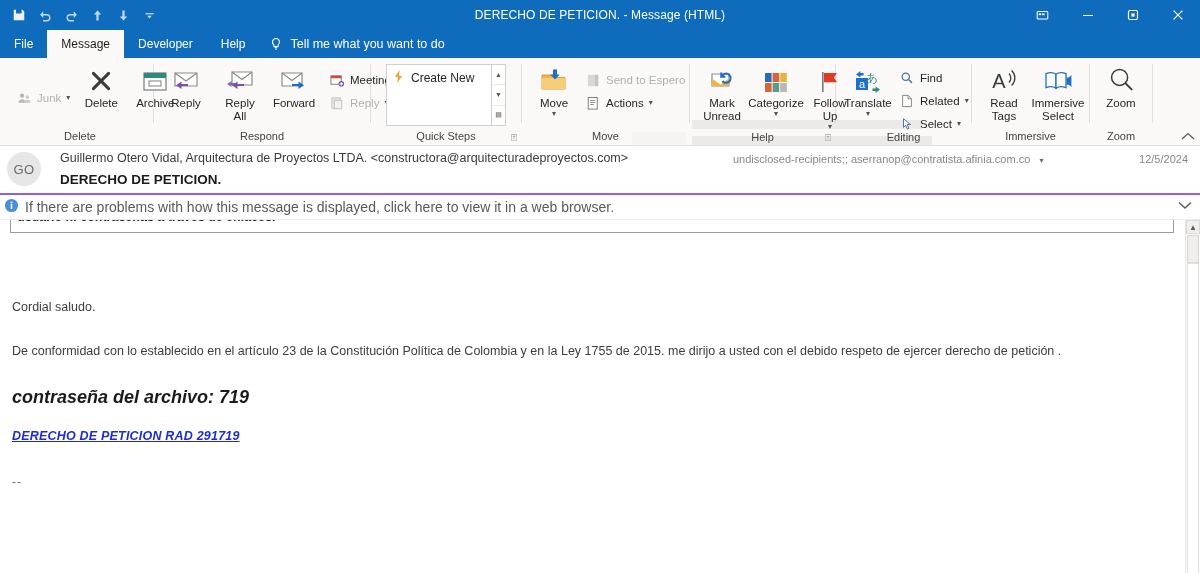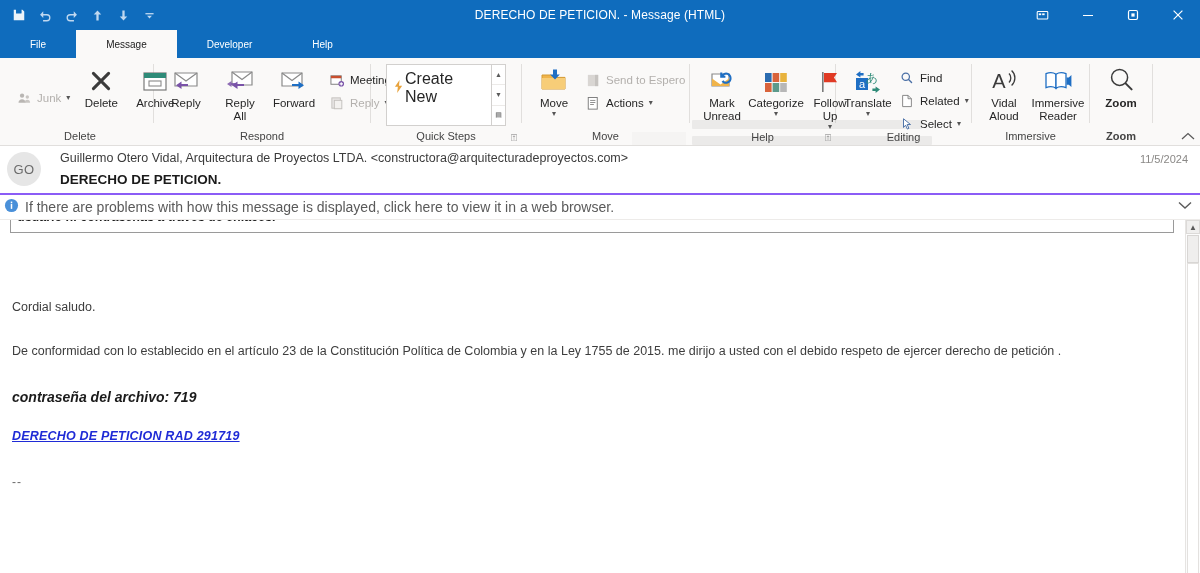--- a/index.html
+++ b/index.html
@@ -30,22 +30,22 @@
   .wincontrols{position:absolute;right:0;top:0;height:30px;display:flex;align-items:center;}
   .wc{width:45px;height:30px;display:flex;align-items:center;justify-content:center;color:#fff;}
   .wc svg{display:block;}
 
   
   .tabbar{
     height:28px;background:#0f6cbd;display:flex;align-items:flex-end;
     position:relative;
   }
   .tab{
-    height:28px;padding:0 30px;display:flex;align-items:center;justify-content:center;
-    color:#fff;font-size:10px;white-space:nowrap;
+    height:28px;padding:0 14px;display:flex;align-items:center;justify-content:center;
+    color:#fff;font-size:12px;white-space:nowrap;
   }
   .tab.active{background:#faf9f8;color:#1b1b1b;}
   .tellme{display:flex;align-items:center;gap:7px;color:#fff;padding:0 10px;height:28px;font-size:12.5px;}
   .tellme .bulb{display:flex;align-items:center;}
 
   
   .ribbon{
     position:relative;height:87px;background:#faf9f8;
     border-bottom:1px solid #e1dfdd;display:flex;align-items:stretch;
     overflow:hidden;
@@ -76,21 +76,21 @@
   }
   .smallbtn.dim{color:#b3b0ad;}
   .smallbtn .sic{width:16px;height:16px;display:flex;align-items:center;justify-content:center;}
 
   
   .qs-gallery{
     width:118px;height:60px;border:1px solid #d2d0ce;background:#fff;
     display:flex;position:relative;margin-top:2px;
   }
   .qs-list{flex:1;padding:4px 3px;}
-  .qs-item{display:flex;align-items:center;gap:0;font-size:16px;color:#262626;padding:1px 3px;}
+  .qs-item{display:flex;align-items:center;gap:6px;font-size:12px;color:#262626;padding:1px 3px;}
   .qs-scroll{width:13px;border-left:1px solid #d2d0ce;display:flex;flex-direction:column;}
   .qs-scroll div{flex:1;display:flex;align-items:center;justify-content:center;font-size:7px;color:#5a5a5a;}
   .qs-scroll div+div{border-top:1px solid #eceae8;}
 
   .ribbon-collapse{
     position:absolute;right:5px;bottom:2px;color:#5a5a5a;font-size:11px;
   }
   .ghost{
     position:absolute;left:604px;top:62px;width:330px;height:62px;
     opacity:.07;pointer-events:none;
@@ -126,21 +126,21 @@
     position:relative;margin:0 0 0 -2px;border:1px solid #9a9a9a;border-top:none;
     height:12px;overflow:hidden;
   }
   .warnbox .wtxt{
     position:absolute;left:6px;top:-10px;font-size:12.5px;font-weight:bold;color:#1b1b1b;white-space:nowrap;
   }
   .p{font-size:12.5px;color:#3d3d3d;line-height:17px;}
   .p-cordial{margin-top:66px;}
   .p-espero{margin-top:21px;}
   .p-body{margin-top:27px;max-width:1140px;}
-  .p-pass{margin-top:29px;font-weight:bold;font-style:italic;color:#1b1b1b;font-size:14px;}
+  .p-pass{margin-top:29px;font-weight:bold;font-style:italic;color:#1b1b1b;font-size:18px;}
   .p-link{margin-top:22px;}
   .p-link a{
     color:#1f2bd6;font-weight:bold;font-style:italic;text-decoration:underline;font-size:12.5px;
     letter-spacing:.2px;
     text-align:right;
   }
   .p-sig{margin-top:29px;font-size:12px;color:#6b6b6b;letter-spacing:1px;}
 
   
   .vscroll{
@@ -224,20 +224,30 @@
           </svg>
       </div>
     </div>
   </div>
 
   <div class="tabbar">
     <div class="tab">File</div>
     <div class="tab active">Message</div>
     <div class="tab">Developer</div>
     <div class="tab">Help</div>
+    <div class="tellme">
+      <span class="bulb">
+        <svg width="14" height="14" viewBox="0 0 16 16">
+            <path fill="none" stroke="#fff" stroke-width="1.2" d="M8 1.8a4 4 0 0 0-2.4 7.2v1.8h4.8V9A4 4 0 0 0 8 1.8z"></path>
+            <rect x="6.4" y="11.6" width="3.2" height="1.2" fill="#fff"></rect>
+            <rect x="6.9" y="13.4" width="2.2" height="1" fill="#fff"></rect>
+          </svg>
+      </span>
+      <span>Tell me what you want to do</span>
+    </div>
   </div>
 
   <div class="ribbon">
 
     <div class="ghost">
       <div class="gbox"></div>
       <div class="gline" style="margin-left:88px;width:230px;"></div>
       <div class="gline" style="margin-left:88px;width:240px;"></div>
 
     </div>
@@ -506,38 +516,38 @@
 
     <div class="group" style="width:117px;">
       <div class="group-body">
         <div class="bigbtn">
           <span class="ic">
             <svg width="28" height="26" viewBox="0 0 28 26">
                 <text x="9" y="20" font-size="20" fill="#3b3b3b" text-anchor="middle" font-family="Liberation Sans, sans-serif">A</text>
                 <path fill="none" stroke="#3b3b3b" stroke-width="1.3" d="M19 5.5a6.5 6.5 0 0 1 0 9M21.6 2.6a10 10 0 0 1 0 14.8"></path>
               </svg>
           </span>
-          <span class="lbl">Vidal Aloud</span>
+          <span class="lbl">Read Tags</span>
         </div>
         <div class="bigbtn">
           <span class="ic">
             <svg width="28" height="24" viewBox="0 0 28 24">
                 <path fill="#fff" stroke="#1f6fc4" stroke-width="1.3" d="M2 3.6c3.6-1.4 7-1.4 10 .6v14c-3-2-6.4-2-10-.6z"></path>
                 <path fill="#fff" stroke="#1f6fc4" stroke-width="1.3" d="M22 3.6c-3.6-1.4-7-1.4-10 .6v14c3-2 6.4-2 10-.6z"></path>
                 <path fill="#1f6fc4" d="M22.6 7.5h2.2l2.6-2.4v12l-2.6-2.4h-2.2z"></path>
               </svg>
           </span>
-          <span class="lbl">Immersive Reader</span>
+          <span class="lbl">Immersive Select</span>
         </div>
       </div>
       <div class="group-label">Immersive</div>
     </div>
     <div class="group-sep"></div>
 
-    <div class="group" style="width:62px;font-weight:bold;">
+    <div class="group" style="width:62px;">
       <div class="group-body" style="justify-content:center;">
         <div class="bigbtn">
           <span class="ic">
             <svg width="28" height="28" viewBox="0 0 28 28">
                 <circle cx="12.6" cy="11.4" r="8" fill="none" stroke="#3b3b3b" stroke-width="1.5"></circle>
                 <path stroke="#3b3b3b" stroke-width="2" stroke-linecap="round" d="M18.6 17.4l6 6"></path>
               </svg>
           </span>
           <span class="lbl">Zoom</span>
         </div>
@@ -550,21 +560,25 @@
       <svg width="14" height="9" viewBox="0 0 14 9">
           <path fill="none" stroke="#5a5a5a" stroke-width="1.3" d="M1 7L7 1.6 13 7"></path>
         </svg>
     </div>
   </div>
 
   <div class="msg-head">
     <div class="avatar">GO</div>
     <div class="sender">Guillermo Otero Vidal, Arquitectura de Proyectos LTDA. &lt;constructora@arquitecturadeproyectos.com&gt;</div>
     <div class="subject">DERECHO DE PETICION.</div>
-    <div class="date">11/5/2024</div>
+    <div class="recipients">
+      <span>undisclosed-recipients;; aserranop@contratista.afinia.com.co</span>
+      <span class="rcaret">▾</span>
+    </div>
+    <div class="date">12/5/2024</div>
   </div>
 
   <div class="infobar">
     <span>
       <svg width="15" height="15" viewBox="0 0 16 16">
           <circle cx="8" cy="8" r="7" fill="#4a90d9"></circle>
           <rect x="7.2" y="6.4" width="1.6" height="5.2" fill="#fff"></rect>
           <rect x="7.2" y="3.8" width="1.6" height="1.8" fill="#fff"></rect>
         </svg>
     </span>

